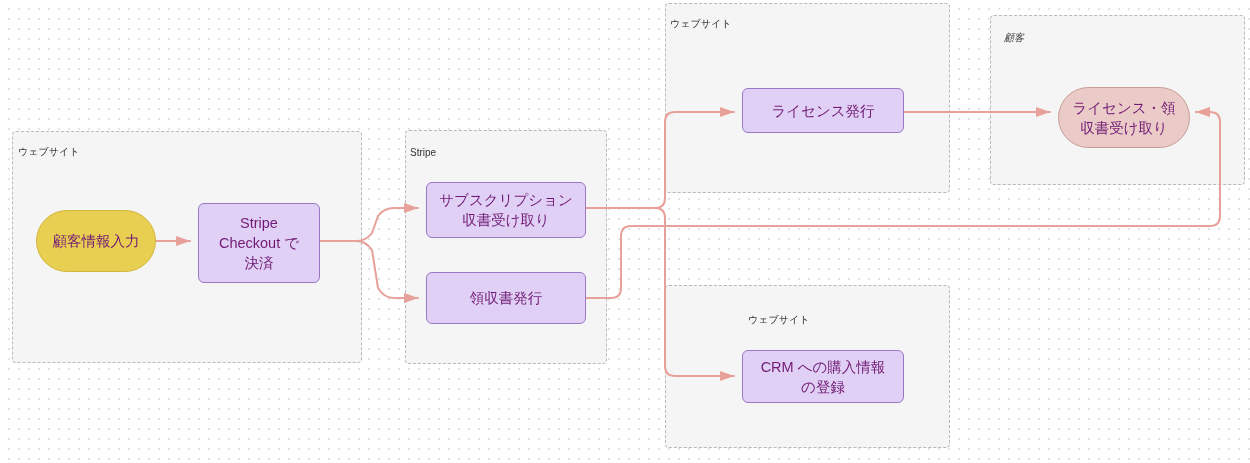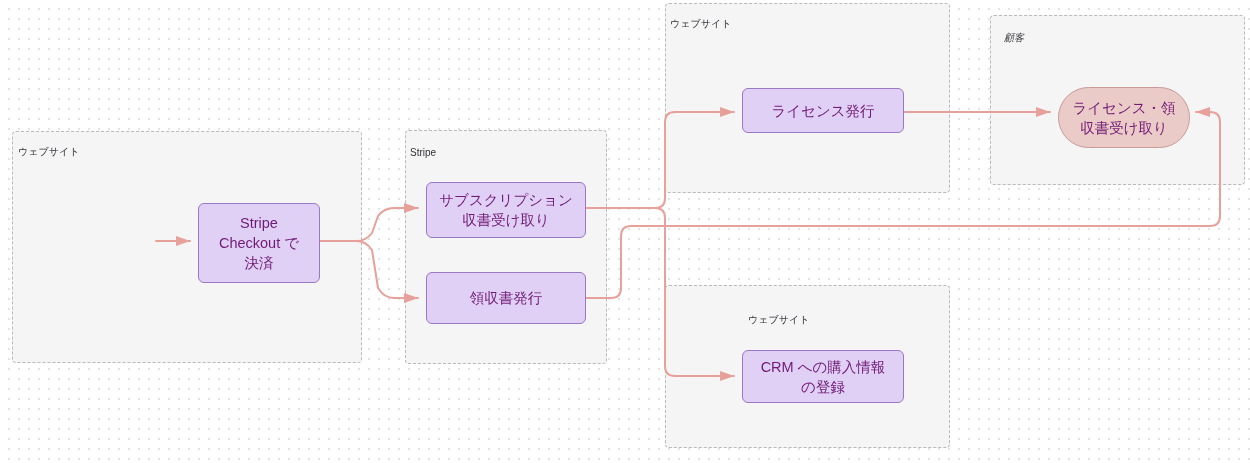--- a/index.html
+++ b/index.html
@@ -104,20 +104,21 @@
       <path d="M586,208 L655,208 Q665,208 665,198 L665,122 Q665,112 675,112 L734,112" marker-end="url(#arrowhead)"></path>
 
       <path d="M586,208 L655,208 Q665,208 665,218 L665,366 Q665,376 675,376 L734,376" marker-end="url(#arrowhead)"></path>
 
       <path d="M586,298 L611,298 Q621,298 621,288 L621,236 Q621,226 631,226 L1210,226 Q1220,226 1220,216 L1220,122 Q1220,112 1210,112 L1196,112" marker-end="url(#arrowhead)"></path>
 
       <path d="M904,112 L1050,112" marker-end="url(#arrowhead)"></path>
     </g>
   </svg>
 
+  <div class="node node-stadium-yellow" style="left:36px; top:210px; width:120px; height:62px;">顧客情報入力</div>
 
   <div class="node node-rect" style="left:198px; top:203px; width:122px; height:80px;">
     <span>
       <span>Stripe</span><br>
       <span>Checkout で</span><br>
       <span>決済</span>
     </span>
   </div>
 
   <div class="node node-rect" style="left:426px; top:182px; width:160px; height:56px;">

